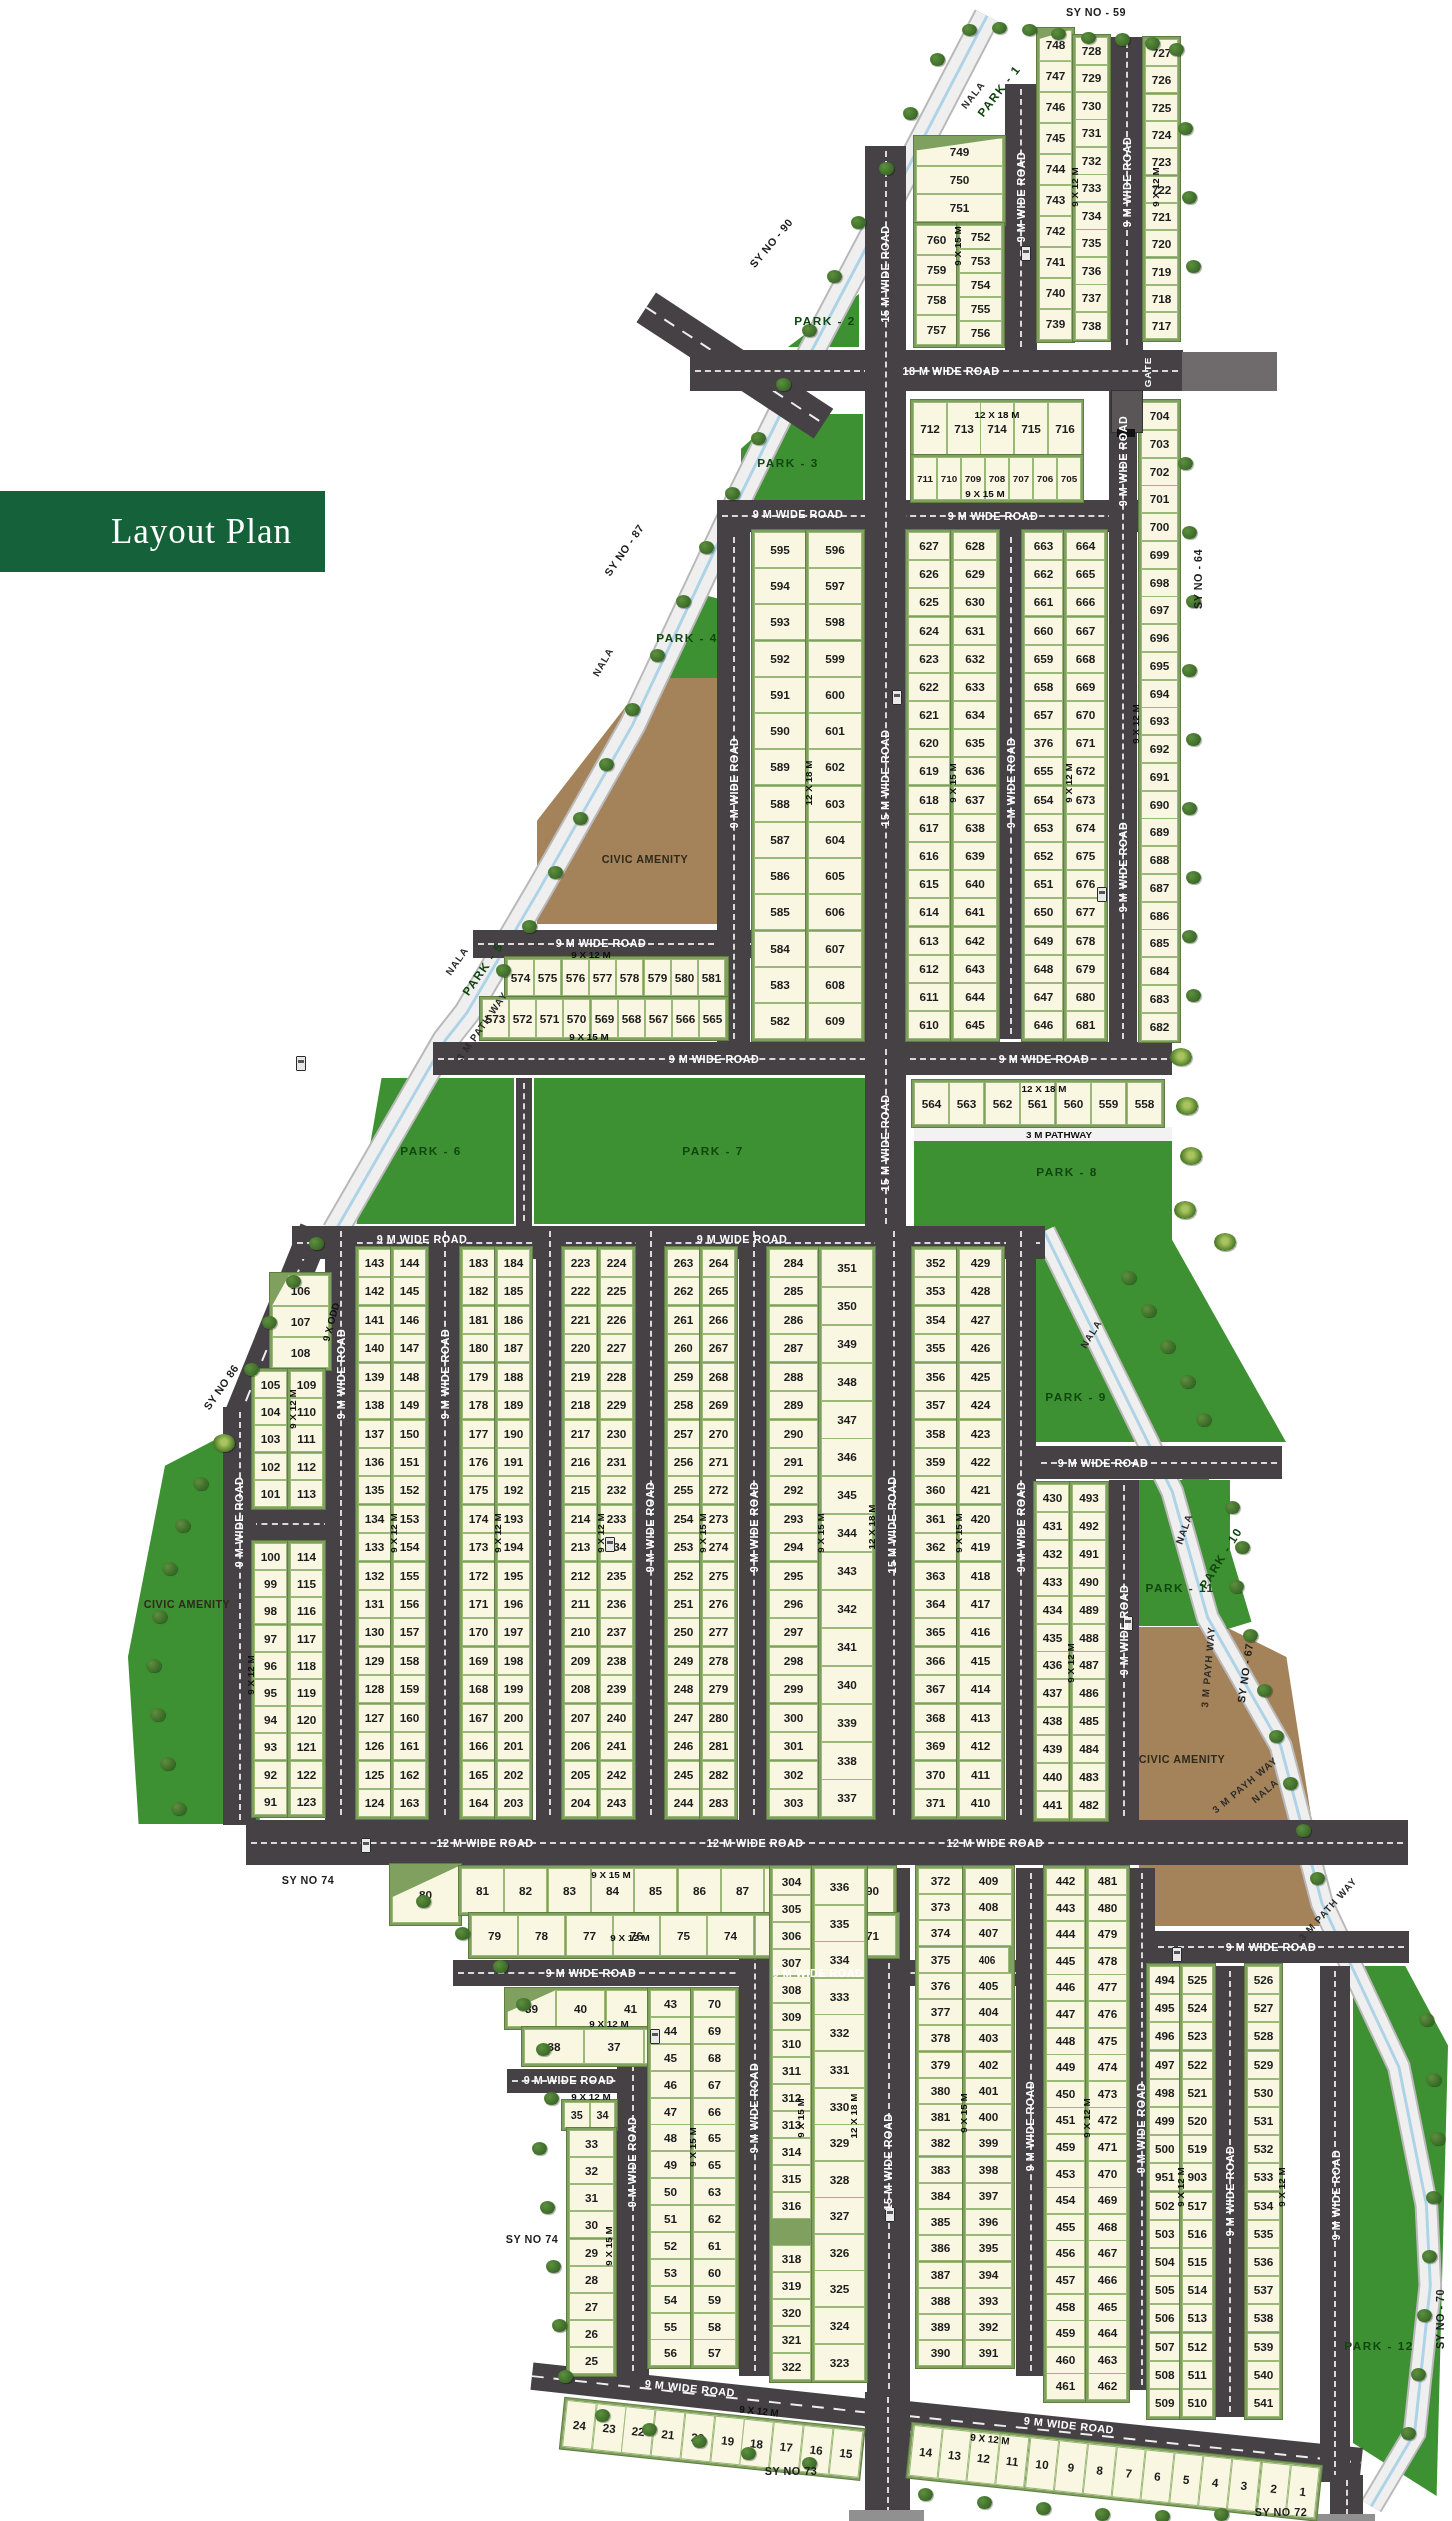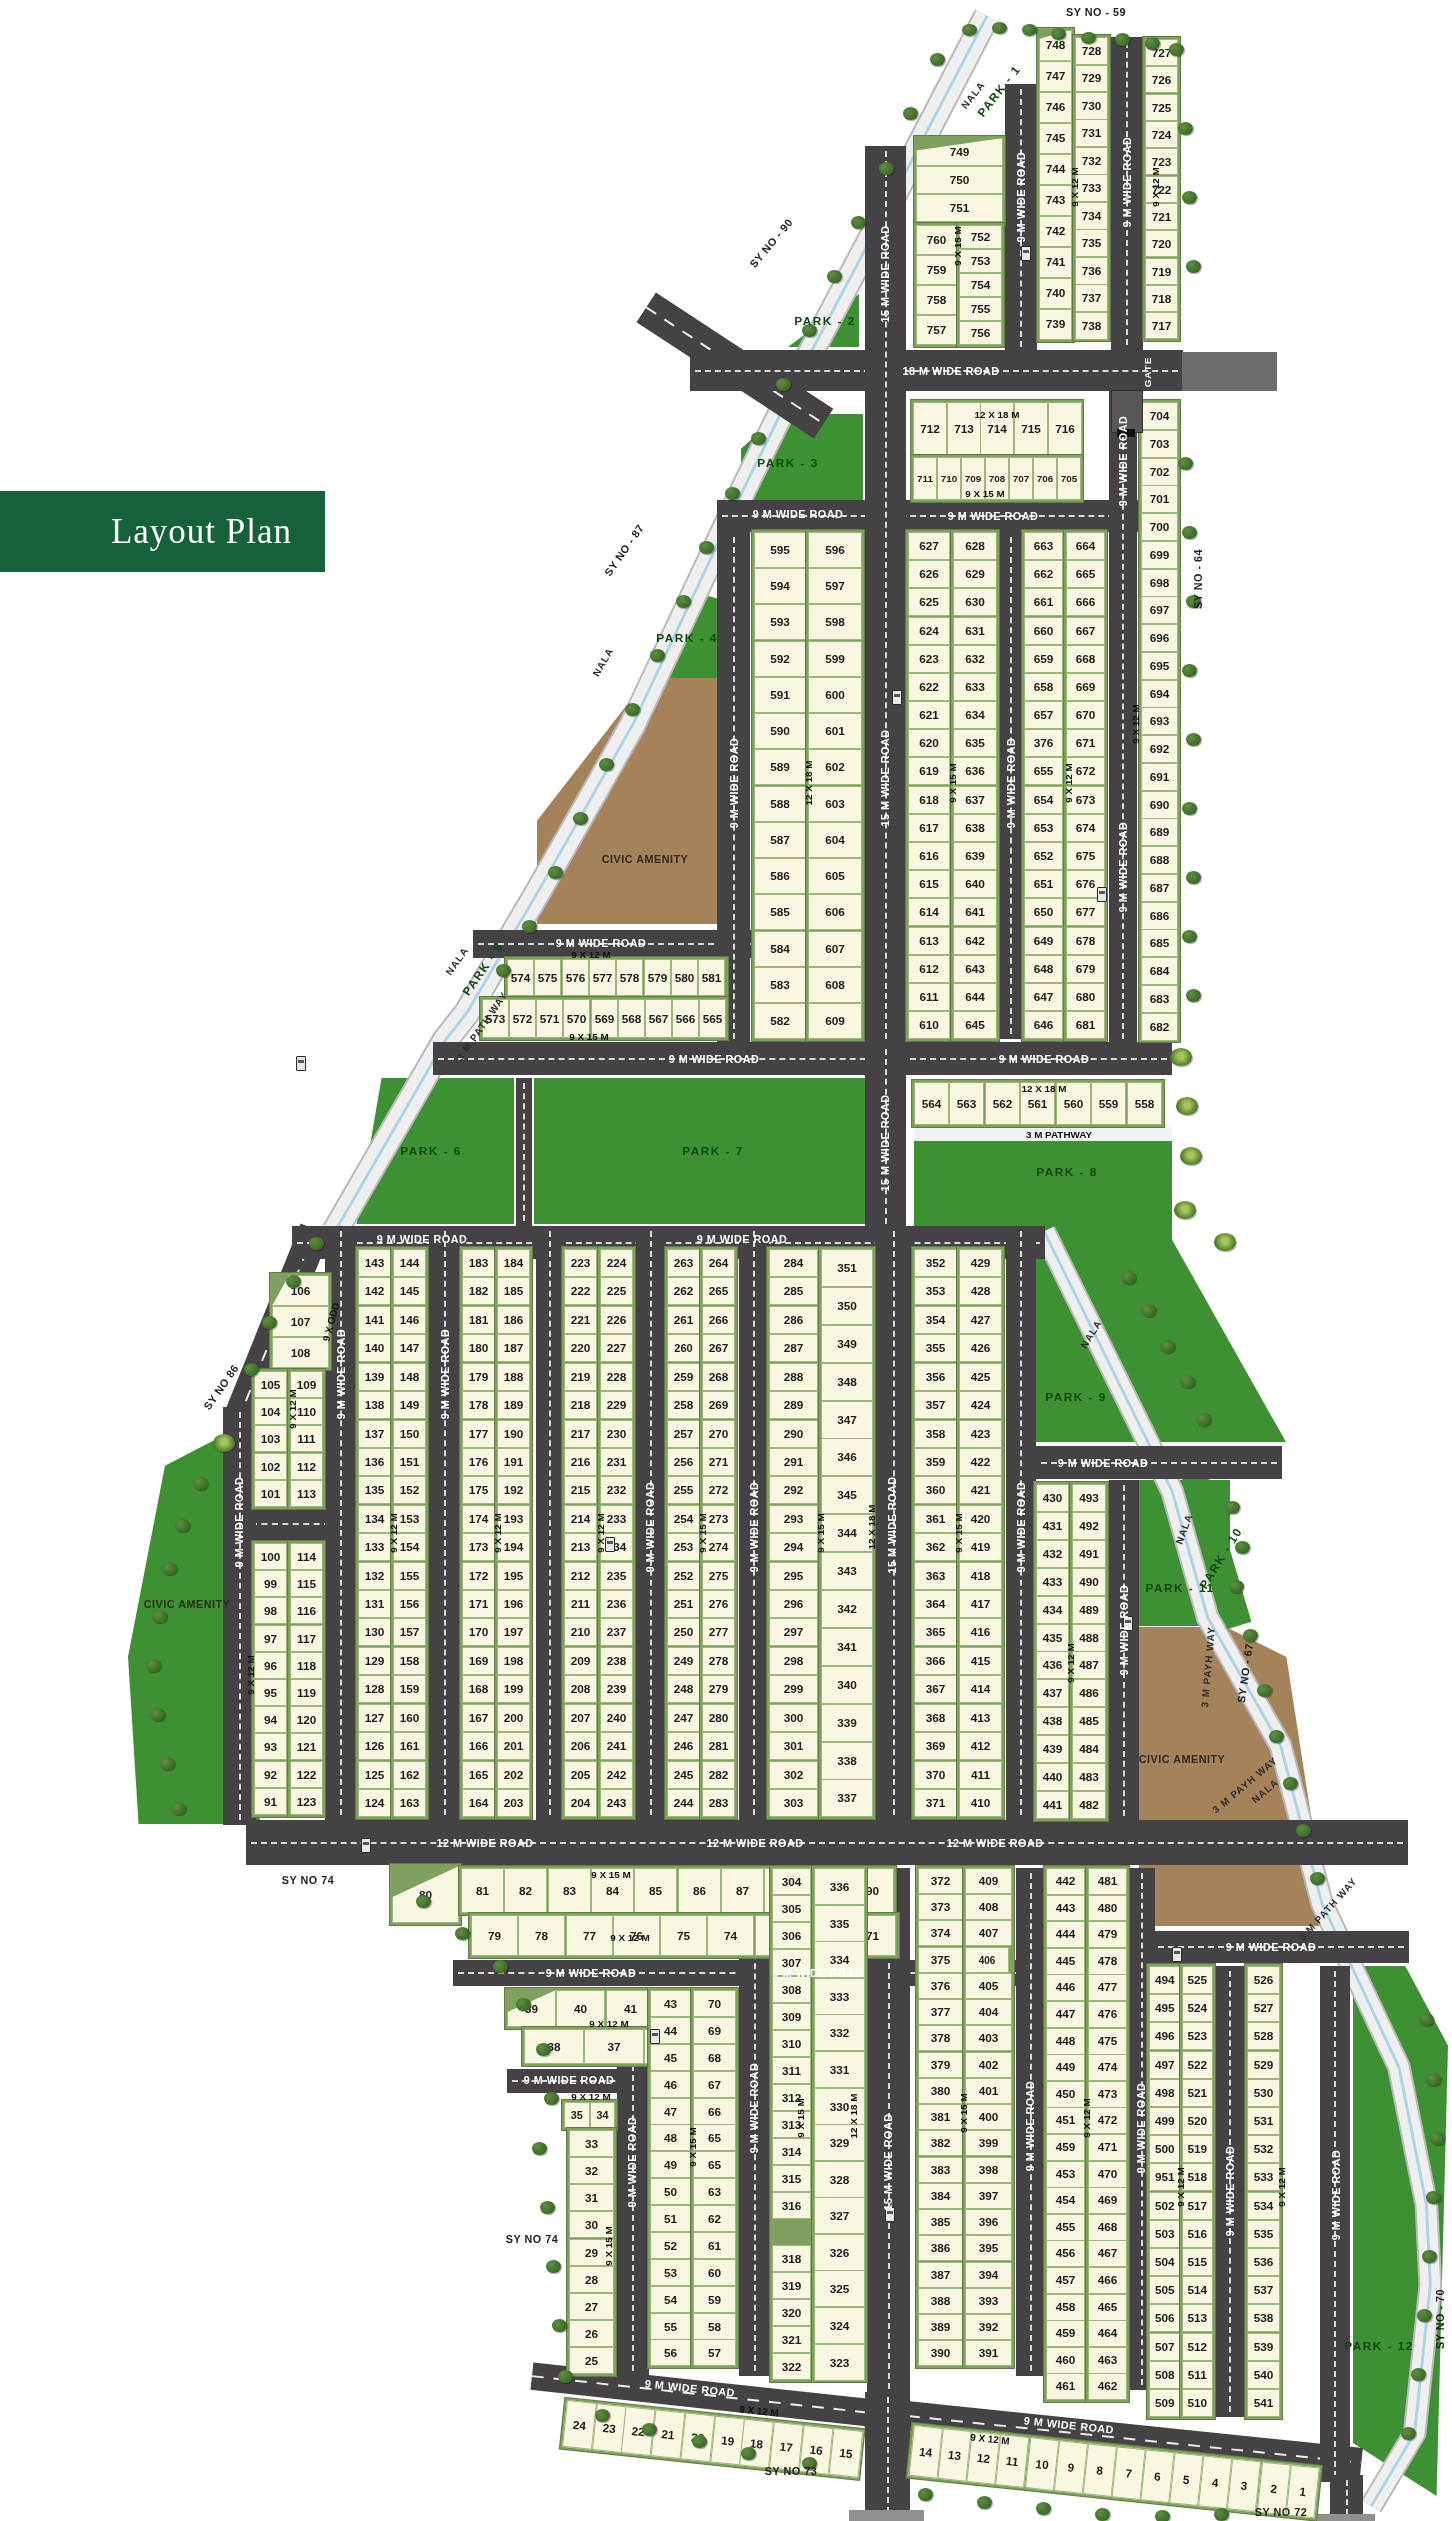--- a/index.html
+++ b/index.html
@@ -908,21 +908,21 @@
       <div class="plot" style="left: 0px; top: 423px; width: 31.5px; height: 28px; font-size: 11.8px;">509</div>
     </div>
     <div class="seg" style="left: 1182px; top: 1966px; width: 30.5px; height: 451px;">
       <div class="plot" style="left: 0px; top: 0px; width: 30.5px; height: 28px; font-size: 11.8px;">525</div>
       <div class="plot" style="left: 0px; top: 28px; width: 30.5px; height: 28px; font-size: 11.8px;">524</div>
       <div class="plot" style="left: 0px; top: 56px; width: 30.5px; height: 28px; font-size: 11.8px;">523</div>
       <div class="plot" style="left: 0px; top: 85px; width: 30.5px; height: 28px; font-size: 11.8px;">522</div>
       <div class="plot" style="left: 0px; top: 113px; width: 30.5px; height: 28px; font-size: 11.8px;">521</div>
       <div class="plot" style="left: 0px; top: 141px; width: 30.5px; height: 28px; font-size: 11.8px;">520</div>
       <div class="plot" style="left: 0px; top: 169px; width: 30.5px; height: 28px; font-size: 11.8px;">519</div>
-      <div class="plot" style="left: 0px; top: 197px; width: 30.5px; height: 28px; font-size: 11.8px;">518</div>
+      <div class="plot" style="left: 0px; top: 197px; width: 30.5px; height: 28px; font-size: 11.8px;">903</div>
       <div class="plot" style="left: 0px; top: 226px; width: 30.5px; height: 28px; font-size: 11.8px;">517</div>
       <div class="plot" style="left: 0px; top: 254px; width: 30.5px; height: 28px; font-size: 11.8px;">516</div>
       <div class="plot" style="left: 0px; top: 282px; width: 30.5px; height: 28px; font-size: 11.8px;">515</div>
       <div class="plot" style="left: 0px; top: 310px; width: 30.5px; height: 28px; font-size: 11.8px;">514</div>
       <div class="plot" style="left: 0px; top: 338px; width: 30.5px; height: 28px; font-size: 11.8px;">513</div>
       <div class="plot" style="left: 0px; top: 367px; width: 30.5px; height: 28px; font-size: 11.8px;">512</div>
       <div class="plot" style="left: 0px; top: 395px; width: 30.5px; height: 28px; font-size: 11.8px;">511</div>
       <div class="plot" style="left: 0px; top: 423px; width: 30.5px; height: 28px; font-size: 11.8px;">510</div>
     </div>
     <div class="seg" style="left: 1247px; top: 1966px; width: 33px; height: 451px;">

